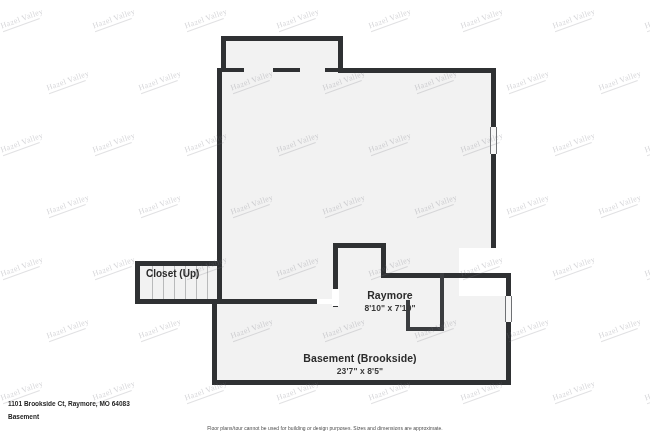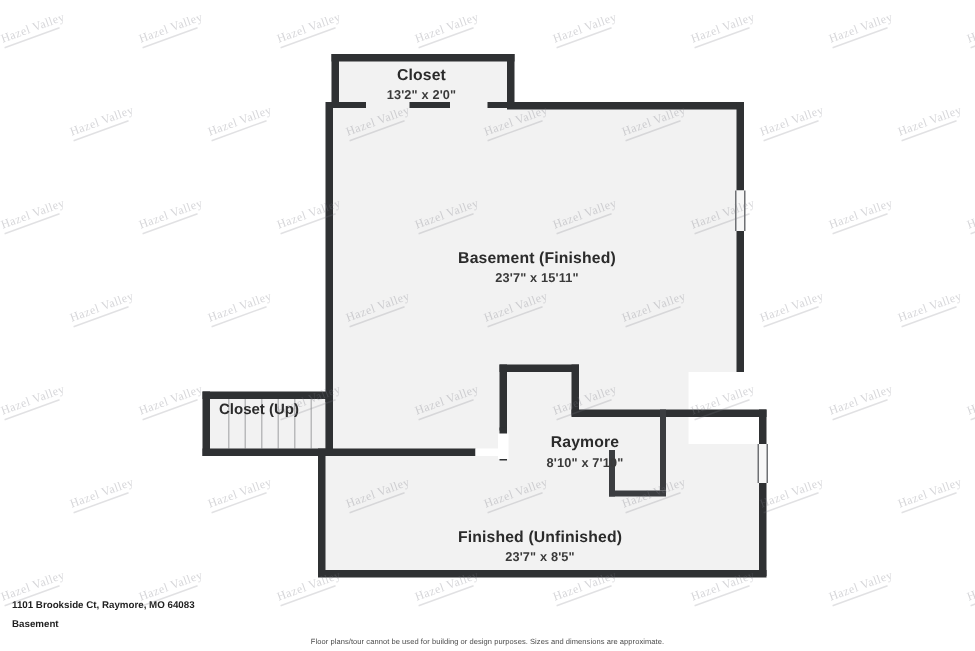--- a/index.html
+++ b/index.html
@@ -232,37 +232,29 @@
     <div class="window-glass vert" style="left:505px; top:296px; width:7px; height:26px;"></div>
 
     <div class="wall" style="left:212px; top:300px; width:5px; height:84px;"></div>
     <div class="wall" style="left:212px; top:380px; width:299px; height:5px;"></div>
 
     <div class="wall" style="left:212px; top:299px; width:105px; height:5px;"></div>
     <div class="opening" style="left:317px; top:299px; width:16px; height:5px;"></div>
 
   </div>
 
-  <div class="room-label" style="left:222px; top:44px; width:118px;">
-    <div class="room-name">Closet</div>
-    <div class="room-dims">13'2" x 2'0"</div>
-  </div>
-
-  <div class="room-label" style="left:230px; top:166px; width:256px;">
-    <div class="room-name">Basement (Finished)</div>
-    <div class="room-dims">23'7" x 15'11"</div>
-  </div>
+
 
   <div class="room-label" style="left:340px; top:289px; width:100px;">
     <div class="room-name">Raymore</div>
     <div class="room-dims">8'10" x 7'10"</div>
   </div>
 
   <div class="room-label" style="left:232px; top:352px; width:256px;">
-    <div class="room-name">Finished (Unfinished)</div>
+    <div class="room-name">Basement (Brookside)</div>
     <div class="room-dims">23'7" x 8'5"</div>
   </div>
 
   <div class="stairs-label" style="left:146px; top:268px;">Closet (Up)</div>
 
   <div id="watermark-layer">
       <div class="wm" style="left: 0px; top: 14px;">Hazel Valley</div>
       <div class="wm" style="left: 92px; top: 14px;">Hazel Valley</div>
       <div class="wm" style="left: 184px; top: 14px;">Hazel Valley</div>
       <div class="wm" style="left: 276px; top: 14px;">Hazel Valley</div>

